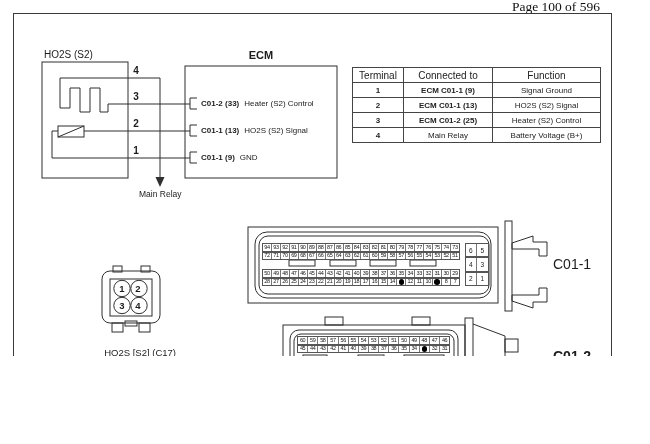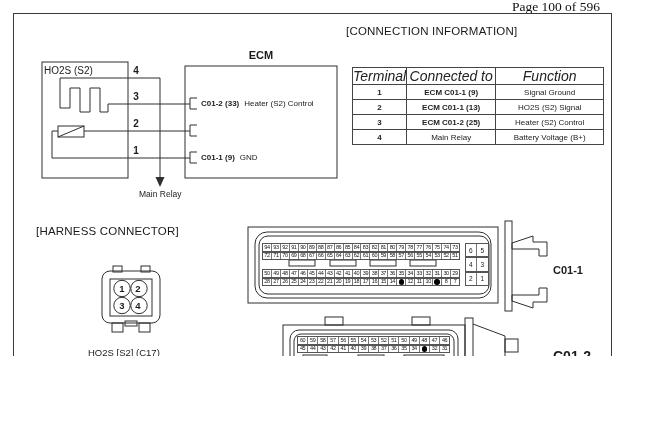--- a/index.html
+++ b/index.html
@@ -7,43 +7,43 @@
         font-family:"Liberation Sans","DejaVu Sans",sans-serif;color:#1c1c1c;}
   .abs{position:absolute;}
   .page-indicator{top:-1px;right:50px;font-family:"Liberation Serif","DejaVu Serif",serif;
         font-size:13.5px;color:#111;}
   .page-border{left:13px;top:13px;width:597px;height:423px;border:1px solid #3a3a3a;}
   svg.art{position:absolute;left:0;top:0;}
   .sec-title{font-size:11.5px;font-weight:500;letter-spacing:.2px;color:#1a1a1a;}
   .t-circuit{left:36px;top:25px;}
   .t-conninfo{left:346px;top:25px;}
   .t-harness{left:36px;top:225px;}
-  .lbl-ho2s{left:44px;top:49px;font-size:10px;margin-top:16px;}
+  .lbl-ho2s{left:44px;top:49px;font-size:10px;}
   .lbl-ecm-circuit{left:185px;top:49px;width:152px;text-align:center;font-size:11px;font-weight:700;}
   .pin-num{font-size:10px;font-weight:700;width:12px;text-align:center;}
   .p4{left:130px;top:65px;} .p3{left:130px;top:91px;} .p2{left:130px;top:118px;} .p1{left:130px;top:145px;}
   .term-row{left:201px;font-size:8px;white-space:nowrap;line-height:12px;text-align:right;}
   .tr0{top:98px;} .tr1{top:125px;} .tr2{top:152px;}
   .term-code{font-weight:700;} .term-fn{margin-left:5px;color:#222;}
   .lbl-mainrelay{left:139px;top:189px;font-size:8.5px;}
   
   table.conn{position:absolute;left:352px;top:67px;border-collapse:collapse;table-layout:fixed;}
   table.conn th,table.conn td{border:1px solid #444;text-align:center;vertical-align:middle;
         font-size:8px;padding:0;color:#222;}
-  table.conn th{height:14px;font-weight:400;font-size:14px;font-style:italic;}
+  table.conn th{height:14px;font-weight:400;font-size:10px;}
   table.conn td{height:14px;}
   .cw0{width:50px;} .cw1{width:88px;} .cw2{width:107px;margin-top:25px;}
   table.conn td.c0{font-weight:700;}
   table.conn td.c1{font-weight:700;}
   table.conn tr.r3 td.c1{font-weight:400;}
   
   .ho2s-pin{font-size:9.5px;font-weight:700;width:12px;text-align:center;}
   .hp0{left:116px;top:283px;} .hp1{left:132px;top:283px;} .hp2{left:116px;top:300px;} .hp3{left:132px;top:300px;}
-  .lbl-c17{left:88px;top:347px;width:88px;text-align:left;font-size:9.5px;}
-  .lbl-c011{left:553px;top:264px;font-size:11px;font-weight:700;}
+  .lbl-c17{left:88px;top:347px;width:88px;text-align:right;font-size:9.5px;}
+  .lbl-c011{left:553px;top:256px;font-size:14px;font-weight:400;}
   .lbl-c012{left:553px;top:348px;font-size:14px;font-weight:600;}
   .lbl-ecm-bottom{left:340px;top:411px;width:80px;text-align:center;font-size:10px;font-weight:600;}
   
   .pin-grid{position:absolute;display:flex;flex-direction:column;box-sizing:border-box;}
   #c011-grid{left:262px;top:243px;width:198px;}
   #c012-grid{left:297px;top:336px;width:153px;}
   .pin-row{display:flex;height:8.5px;box-sizing:border-box;border:0.5px solid #555;}
   #c011-grid .after-gap{margin-top:9px;}
   #c012-grid .after-gap{margin-top:12px;}
   .pin-cell{flex:1;box-sizing:border-box;border-right:0.5px solid #777;display:flex;
@@ -133,26 +133,28 @@
 
   <div class="abs lbl-ho2s">HO2S (S2)</div>
   <div class="abs lbl-ecm-circuit">ECM</div>
   <div class="abs pin-num p4">4</div>
   <div class="abs pin-num p3">3</div>
   <div class="abs pin-num p2">2</div>
   <div class="abs pin-num p1">1</div>
   <div class="abs term-row tr0">
     <span class="term-code">C01-2 (33)</span><span class="term-fn">Heater (S2) Control</span>
   </div>
+  <div class="abs term-row tr1">
+    <span class="term-code">C01-1 (13)</span><span class="term-fn">HO2S (S2) Signal</span>
+  </div>
   <div class="abs term-row tr2">
     <span class="term-code">C01-1 (9)</span><span class="term-fn">GND</span>
   </div>
   <div class="abs lbl-mainrelay">Main Relay</div>
 
-  <div class="abs sec-title t-conninfo">[CONNECTION INFORMATION]</div>
   <table class="conn">
     <thead>
         <tr>
       <th class="cw0">Terminal</th>
       <th class="cw1">Connected to</th>
       <th class="cw2">Function</th>
     </tr>
       </thead>
     <tbody id="conn-tbody">
         <tr class="r0">
@@ -171,21 +173,20 @@
           <td class="c2 cw2">Heater (S2) Control</td>
         </tr>
         <tr class="r3">
           <td class="c0 cw0">4</td>
           <td class="c1 cw1">Main Relay</td>
           <td class="c2 cw2">Battery Voltage (B+)</td>
         </tr>
       </tbody>
   </table>
 
-  <div class="abs sec-title t-harness">[HARNESS CONNECTOR]</div>
   <div class="abs ho2s-pin hp0">1</div>
   <div class="abs ho2s-pin hp1">2</div>
   <div class="abs ho2s-pin hp2">3</div>
   <div class="abs ho2s-pin hp3">4</div>
   <div class="abs lbl-c17">HO2S [S2] (C17)</div>
 
   <div id="c011-grid" class="pin-grid">
       <div class="pin-row">
         <div class="pin-cell">94</div>
         <div class="pin-cell">93</div>

